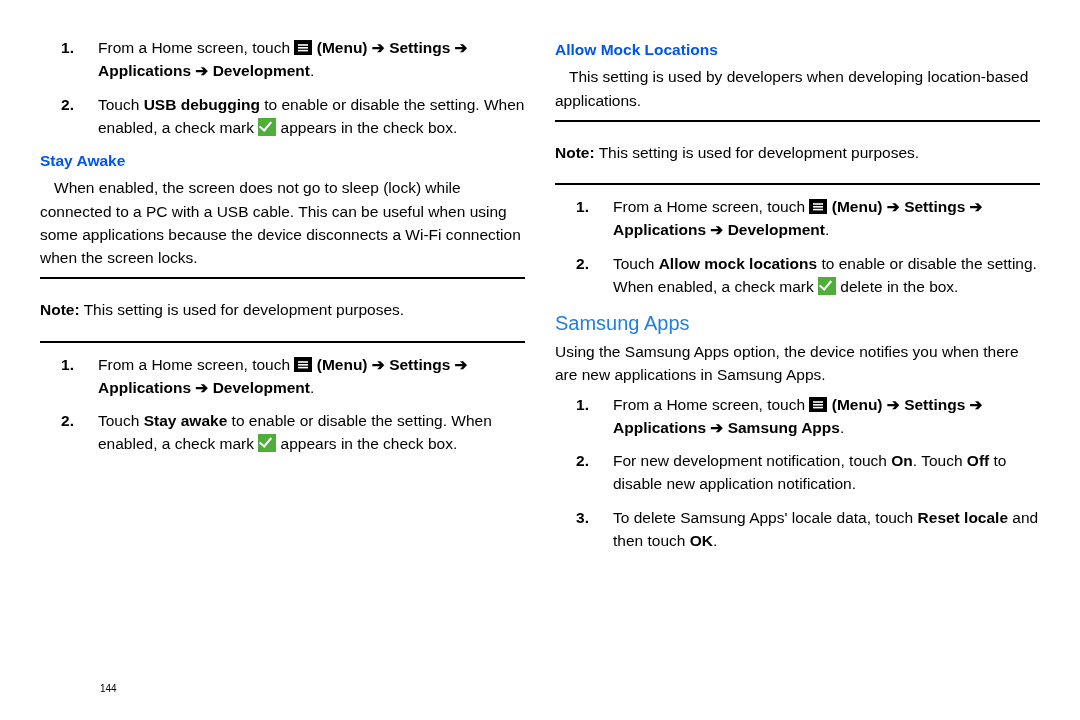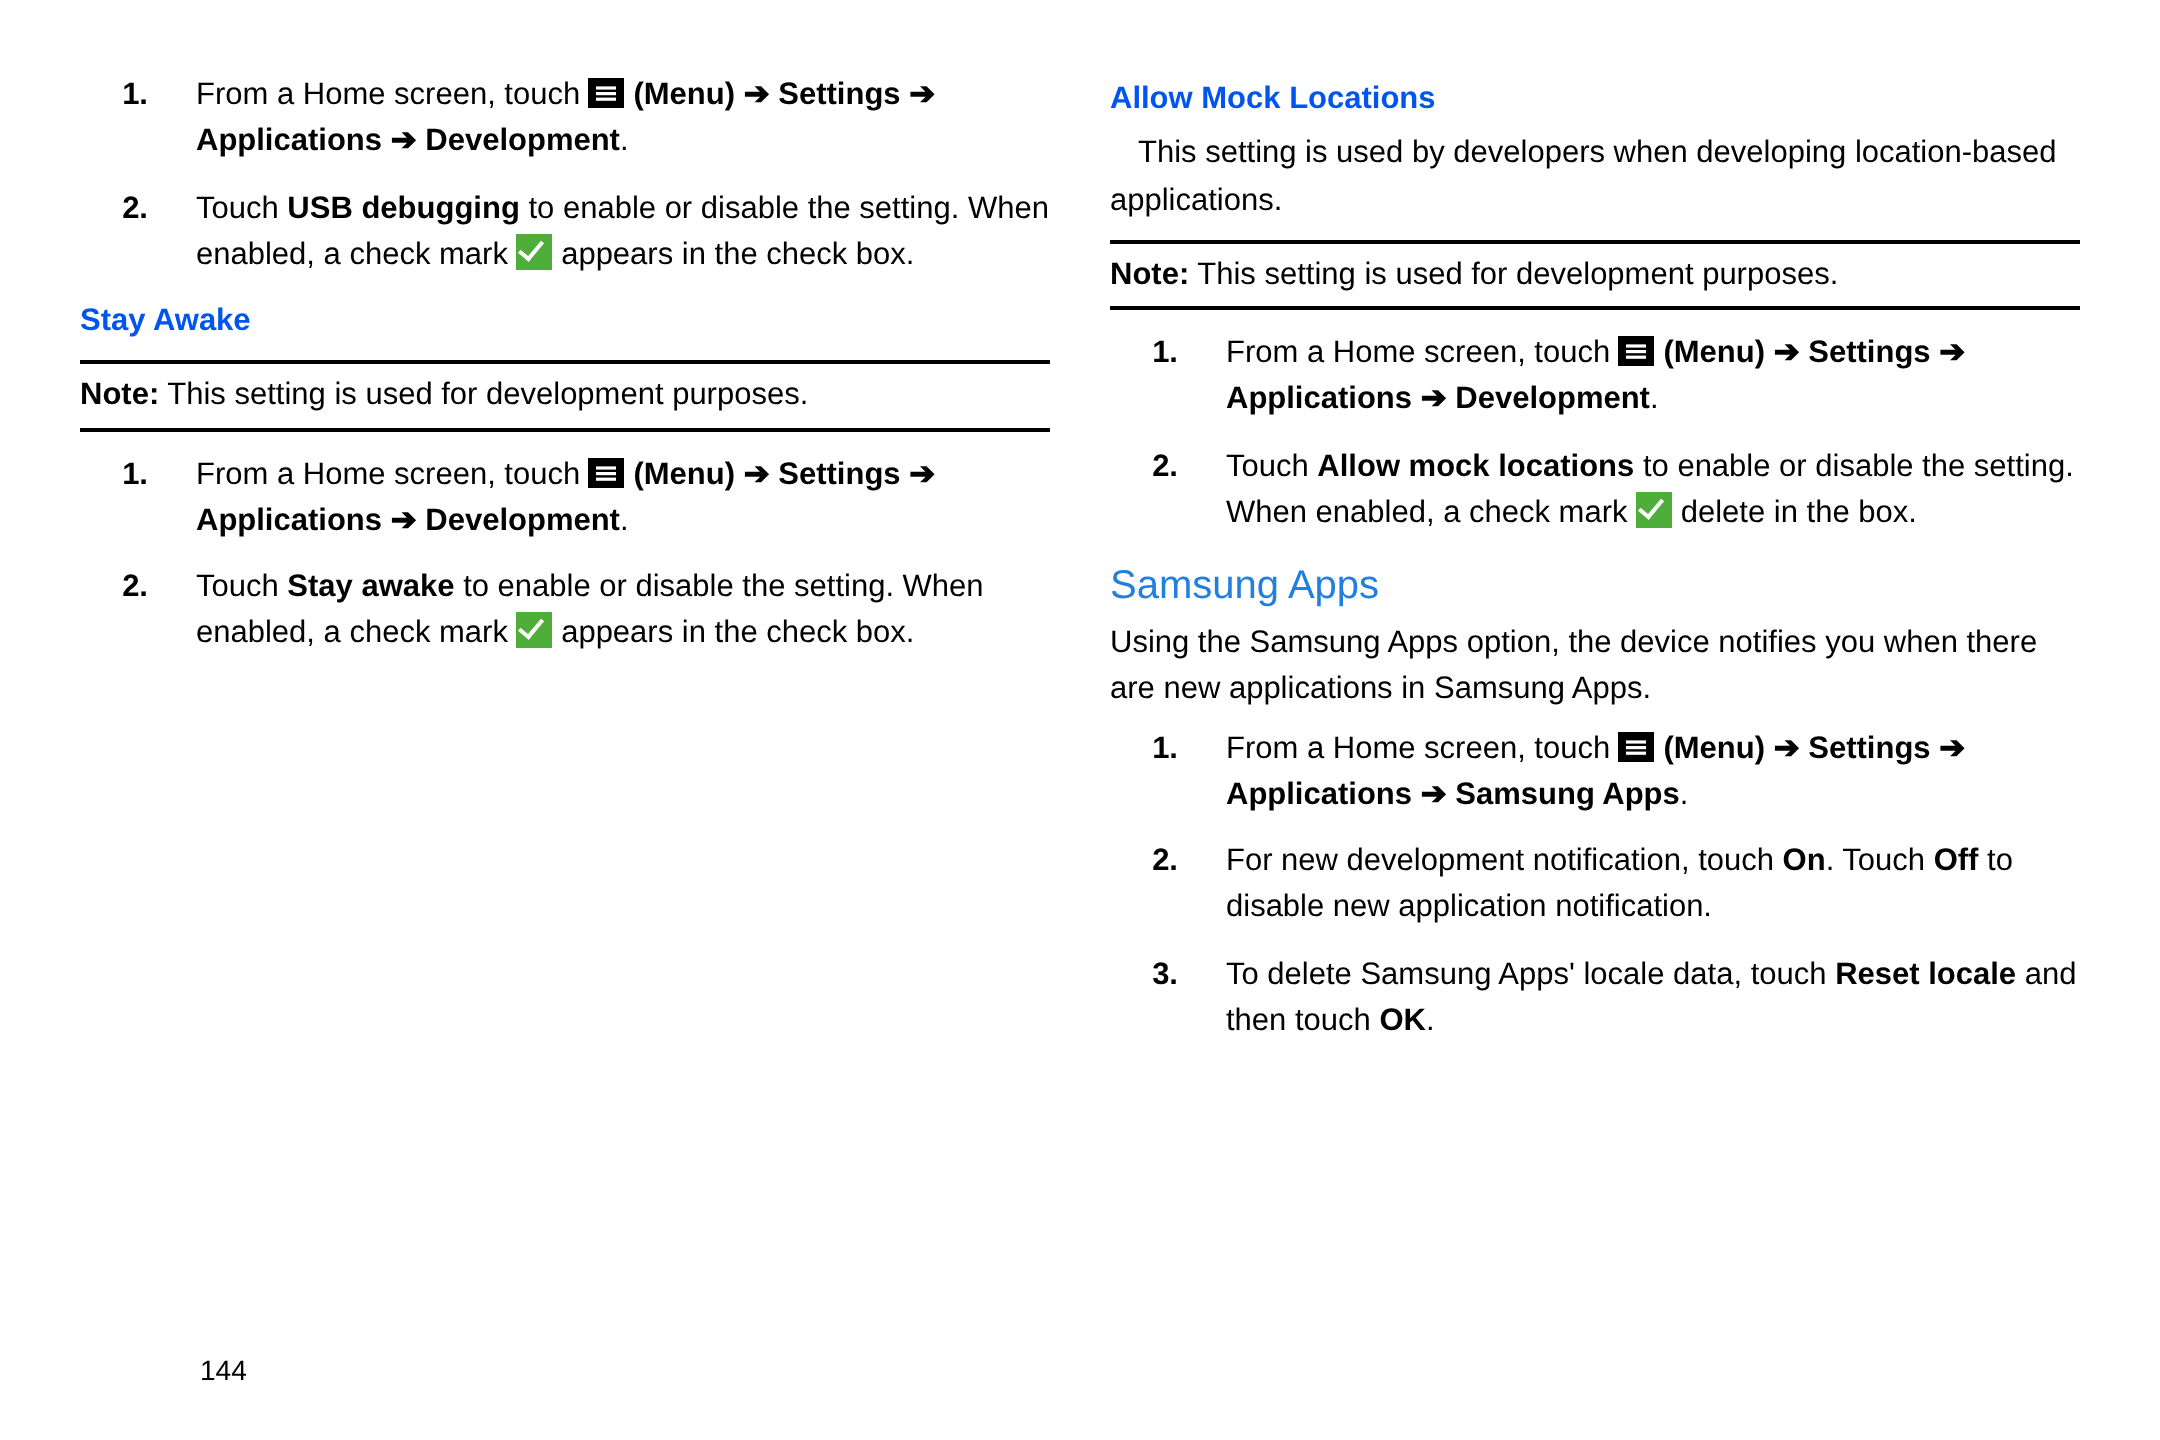--- a/index.html
+++ b/index.html
@@ -34,21 +34,21 @@
     font-size: 20px;
     font-weight: 400;
     margin: 6px 0 2px 0;
   }
   .body-text, .list-text {
     margin: 2px 0 4px 0;
   }
   .note-block {
     border-top: 2px solid #000;
     border-bottom: 2px solid #000;
-    padding: 4px 0;
+    padding: 19px 0;
     margin: 8px 0 10px 0;
   }
   ol.steps {
     list-style: none;
     padding: 0;
     margin: 6px 0 8px 0;
   }
   ol.steps > li {
     display: flex;
     margin: 4px 0 10px 0;
@@ -103,21 +103,21 @@
     border-width: 0 2.5px 2.5px 0;
     transform: rotate(40deg);
   }
   .arrow {
     font-weight: bold;
   }
   .page-num {
     position: absolute;
     bottom: 24px;
     left: 100px;
-    font-size: 14px;
+    font-size: 10px;
   }
   .page-wrap { position: relative; width:1080px; height:720px; }
 </style>
 </head>
 <body>
 
 <div class="page-wrap">
 <div class="page">
 
   <div class="column">
@@ -131,20 +131,21 @@
       </li>
       <li>
         <span class="num">2.</span>
         <span class="txt">
           <span>Touch </span><b>USB debugging</b><span> to enable or disable the setting. When enabled, a check mark </span><span class="check-icon"></span><span> appears in the check box.</span>
         </span>
       </li>
     </ol>
 
     <div class="sub-heading">Stay Awake</div>
+    <p class="body-text" style="text-indent:14px">When enabled, the screen does not go to sleep (lock) while connected to a PC with a USB cable. This can be useful when using some applications because the device disconnects a Wi-Fi connection when the screen locks.</p>
 
     <div class="note-block">
       <b>Note:</b><span> This setting is used for development purposes.</span>
     </div>
 
     <ol class="steps">
       <li>
         <span class="num">1.</span>
         <span class="txt">
           <span>From a Home screen, touch </span><span class="menu-icon"></span><b> (Menu) </b><b class="arrow">➔</b> <b>Settings</b> <b class="arrow">➔</b> <b>Applications</b> <b class="arrow">➔</b> <b>Development</b><span>.</span>

